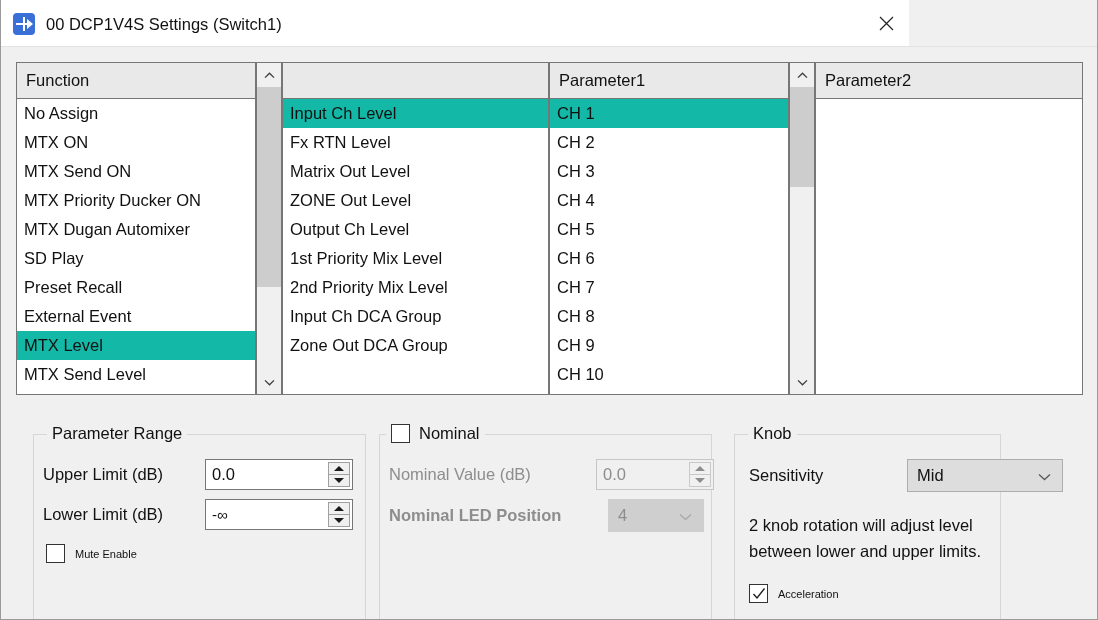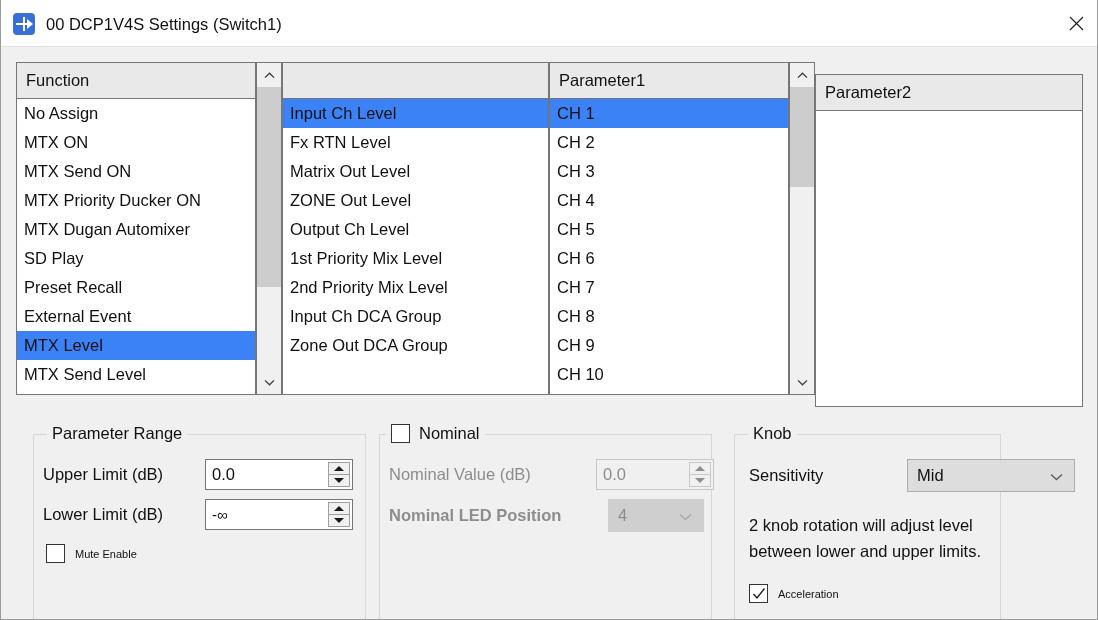--- a/index.html
+++ b/index.html
@@ -16,21 +16,21 @@
     width: 1098px; height: 620px;
     background: #f0f0f0;
     border: 1px solid #9a9a9a;
     border-top: none;
     overflow: hidden;
   }
 
   
   #titlebar {
     position: absolute; left: 0; top: 0;
-    width: 1098px; height: 47px;
+    width: 908px; height: 47px;
     background: #ffffff;
     display: flex; align-items: center;
   }
   #titlebar-icon {
     width: 22px; height: 22px;
     margin-left: 12px;
     border-radius: 4px;
     background: #3a6fd8;
     position: relative;
     flex: 0 0 auto;
@@ -89,21 +89,21 @@
   .list-body { position: relative; }
   .list-row {
     height: 29px;
     line-height: 29px;
     padding-left: 7px;
     font-size: 16.5px;
     white-space: nowrap;
     color: #111;
     cursor: default;
   }
-  .list-row.selected { background: #3b82f6; }
+  .list-row.selected { background: #14b8a6; }
 
   
   .vscroll {
     position: absolute;
     width: 26px;
     background: #f0f0f0;
     border: 1px solid #767676;
     top: 0;
   }
   .vscroll .sb-btn {
@@ -338,21 +338,21 @@
     <div class="sb-track" style="top:24px; bottom:24px;">
       <div class="sb-thumb" style="top:0; height:100px;"></div>
     </div>
     <div class="sb-btn" style="position:absolute; bottom:0; left:0; right:0;">
       <svg class="chev" viewBox="0 0 11 7">
         <path d="M1 1.4 L5.5 5.8 L10 1.4" stroke="#3c3c3c" stroke-width="1.3" fill="none"></path>
       </svg>
     </div>
   </div>
 
-  <div class="listbox" style="left:814px; top:62px; width:268px; height:333px;margin-top:12px;">
+  <div class="listbox" style="left:814px; top:62px; width:268px; height:333px;">
     <div class="list-header">Parameter2</div>
     <div class="list-body" id="parameter2-list-body"></div>
   </div>
 
   <div class="groupbox" style="left:32px; top:434px; width:333px; height:186px;">
     <div class="group-title">Parameter Range</div>
   </div>
 
   <div class="fieldrow" style="left:42px; top:459px;">
     <div class="fieldlabel" style="width:162px;">Upper Limit (dB)</div>
@@ -422,21 +422,21 @@
       </span>
     </div>
   </div>
 
   <div class="groupbox" style="left:733px; top:434px; width:267px; height:186px;">
     <div class="group-title">Knob</div>
   </div>
 
   <div class="fieldrow" style="left:748px; top:459px;">
     <div class="fieldlabel" style="width:158px;">Sensitivity</div>
-    <div class="combo" style="width:168px;">
+    <div class="combo" style="width:156px;">
       <div class="combo-value">Mid</div>
       <span class="combo-arrow">
         <svg width="13" height="8" viewBox="0 0 13 8">
             <path d="M1 1.5 L6.5 6.5 L12 1.5" stroke="#5a5a5a" stroke-width="1.3" fill="none"></path>
           </svg>
       </span>
     </div>
   </div>
 
   <div class="helptext" style="left:748px; top:512px;">

